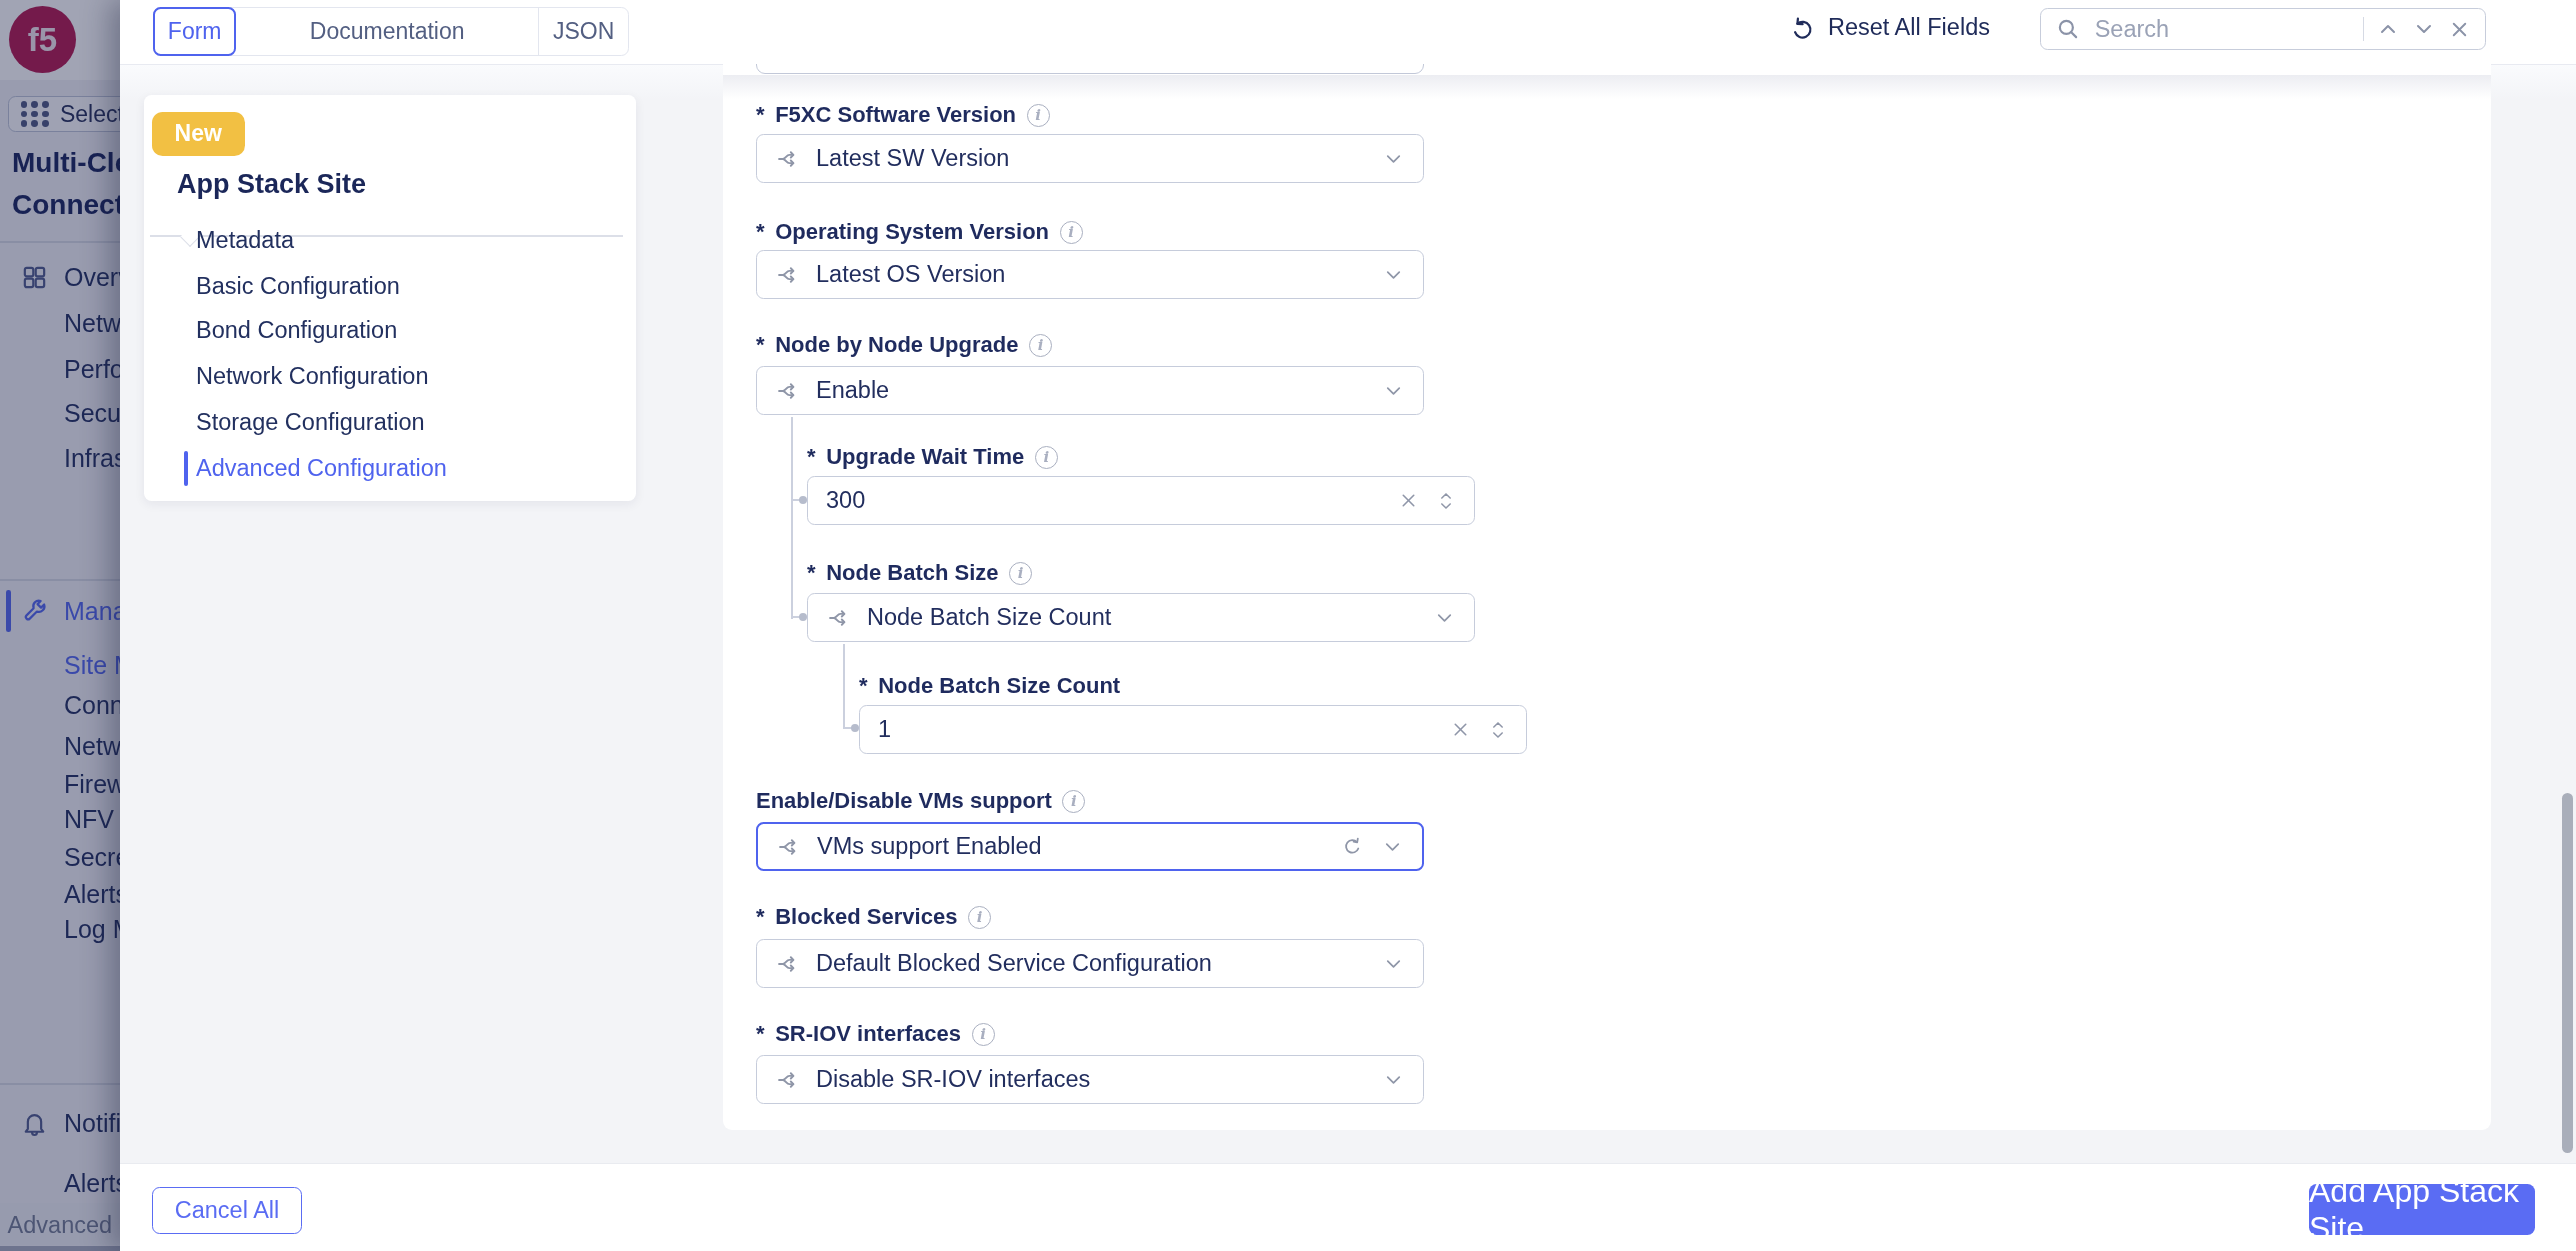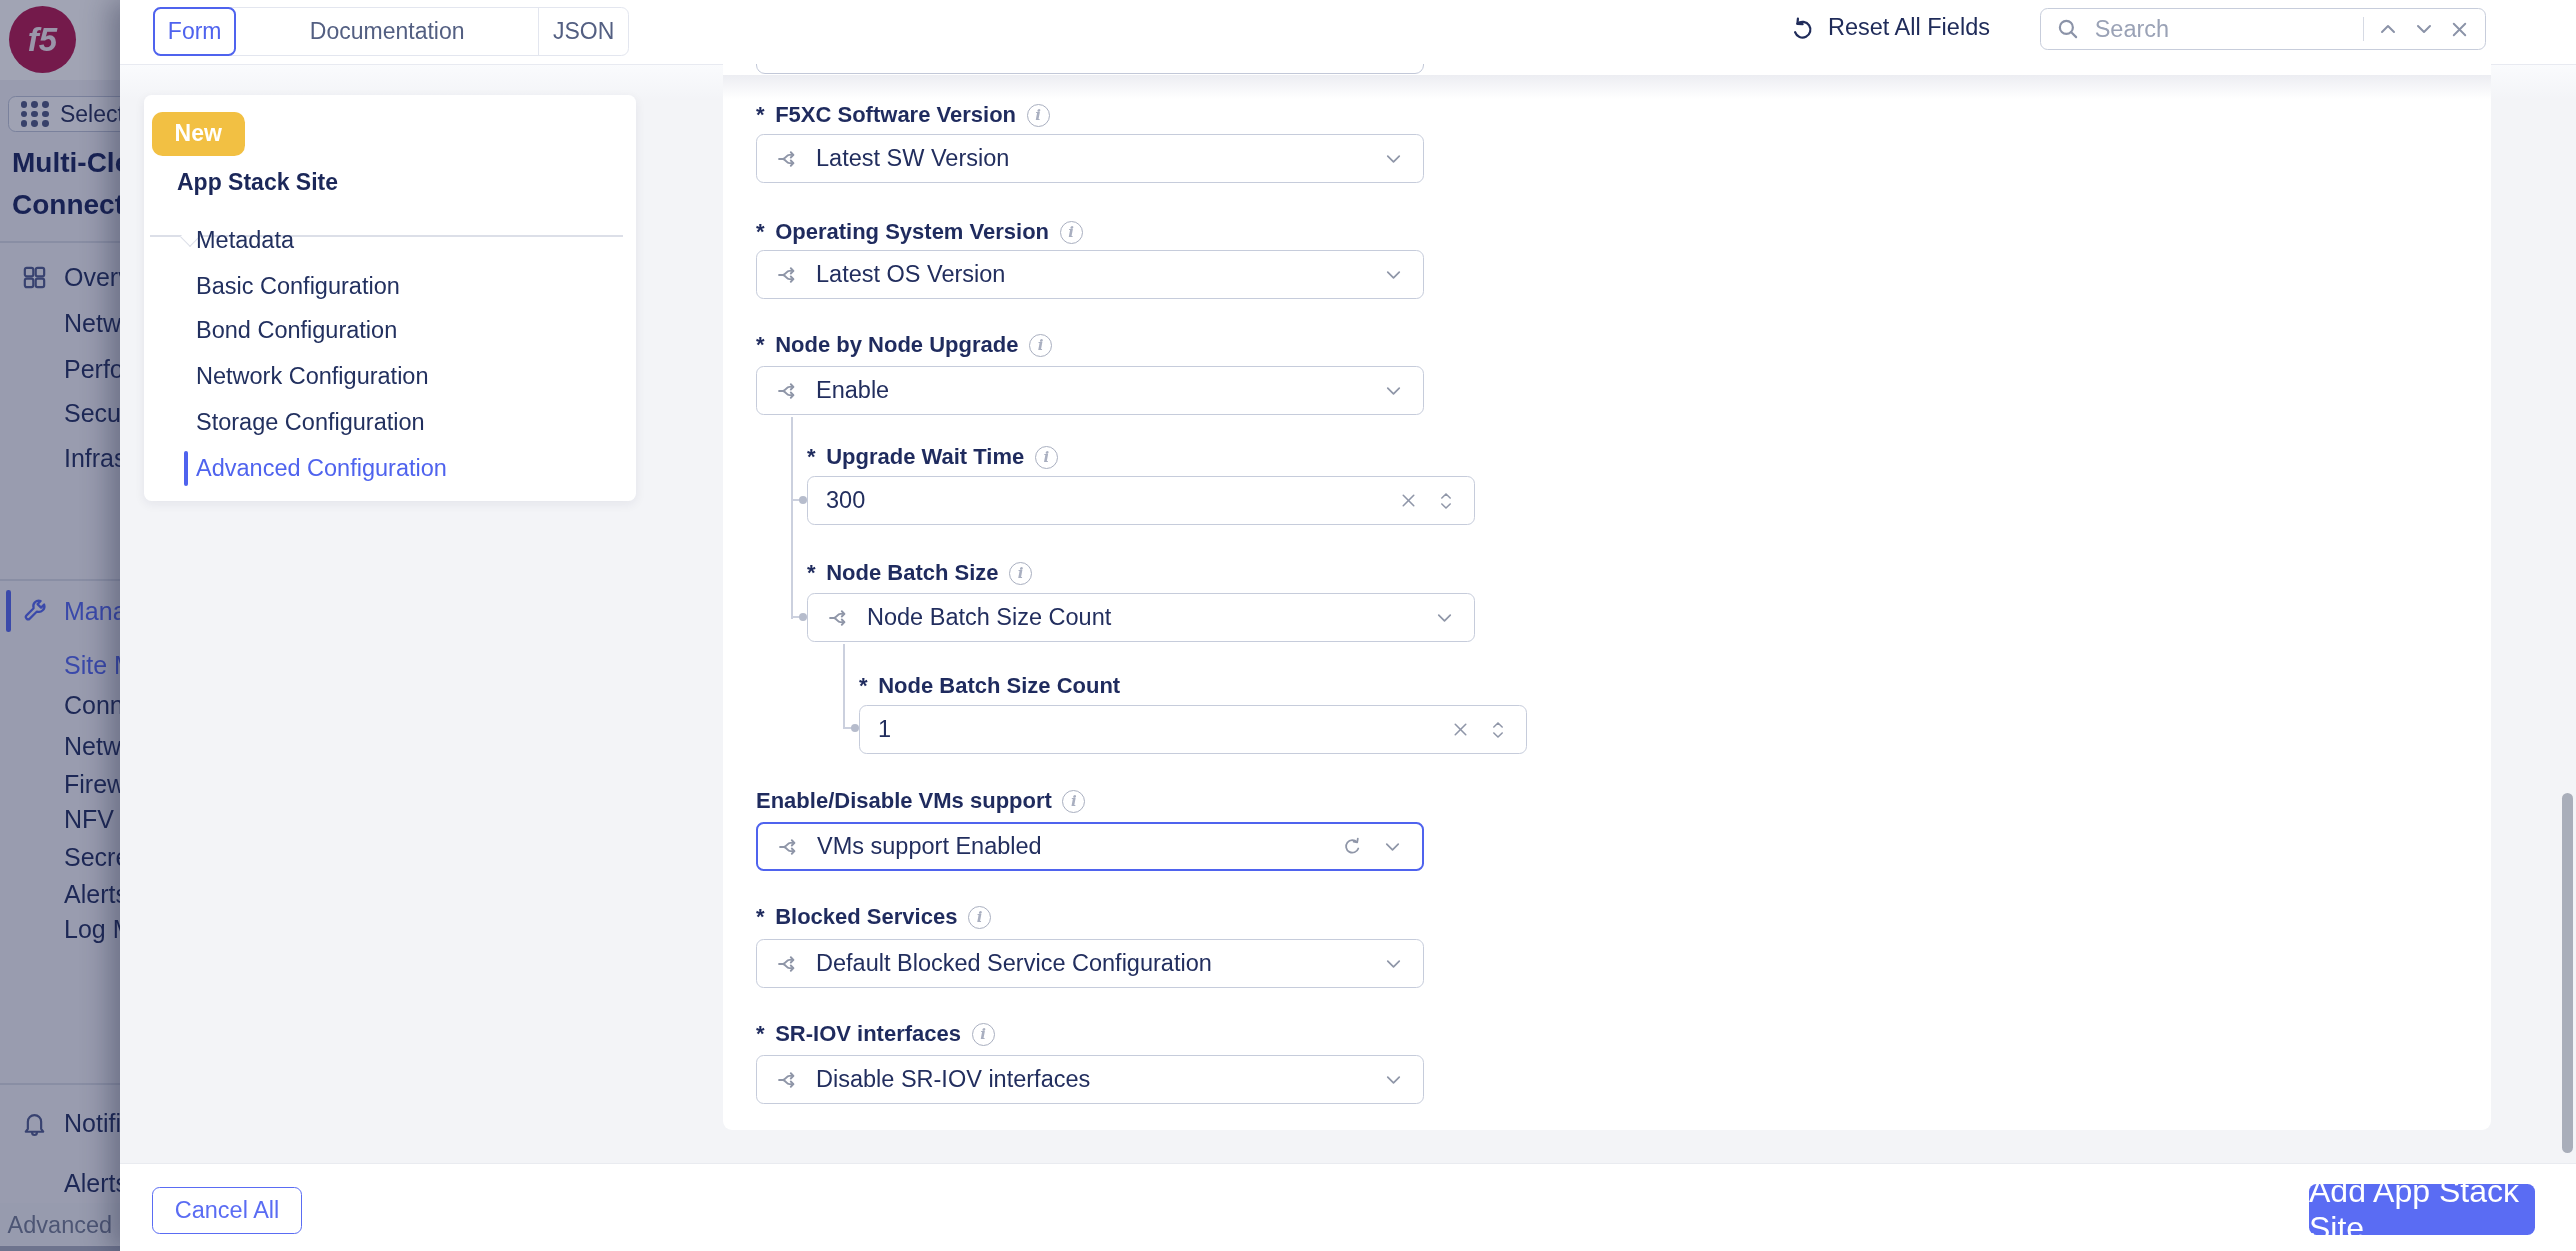--- a/index.html
+++ b/index.html
@@ -5,21 +5,21 @@
   html,body{margin:0;padding:0;background:#fff;}
   #app{position:relative;width:2576px;height:1252px;overflow:hidden;
        font-family:"Liberation Sans",sans-serif;color:#1f2b5e;}
   .abs{position:absolute;}
 
   
   .bg-strip{left:0;top:0;width:120px;height:1252px;overflow:hidden;background:#f1f2f6;}
   .bg-head{left:0;top:0;width:120px;height:80px;background:#ffffff;}
   .f5-logo{left:9px;top:6px;width:67px;height:67px;border-radius:50%;background:#b1124b;
            display:flex;align-items:center;justify-content:center;color:#f3e6ec;
-           font-style:italic;font-weight:700;font-size:33px;}
+           font-weight:700;font-size:33px;}
   .sel-btn{left:7.6px;top:96px;width:144px;height:36px;border:1.5px solid #bcc3d6;border-radius:7.6px;
            background:#fbfcfe;display:flex;align-items:center;gap:10.6px;padding-left:12px;box-sizing:border-box;
            font-size:23px;color:#222c58;}
   .dots9{display:grid;grid-template-columns:repeat(3,7.6px);grid-gap:3px;}
   .dots9 i{width:6.8px;height:6.8px;border-radius:50%;background:#4a5580;}
   .ws-title{left:12px;width:167px;font-weight:700;font-size:28px;color:#14205a;line-height:1.0;}
   .sb-div{left:0;width:120px;height:1.5px;background:#d6dae3;}
   .sb-row{left:0;width:182px;height:30px;display:flex;align-items:center;font-size:25px;color:#1d2a5e;}
   .sb-row .ic{position:absolute;left:20px;width:29px;height:29px;}
   .sb-row .lb{position:absolute;left:64px;white-space:nowrap;}
@@ -51,21 +51,21 @@
           display:flex;align-items:center;gap:12px;padding:0 13.7px;box-sizing:border-box;}
   .search input{border:none;outline:none;flex:1;font-size:23.5px;color:#222e5e;font-family:"Liberation Sans",sans-serif;min-width:0;background:transparent;}
   .search input::placeholder{color:#9aa2b6;}
   .vsep{width:1.5px;height:24px;background:#d6dae4;}
 
   
   .panel{left:144px;top:95px;width:486px;height:406px;background:#fff;border-radius:7.6px;
          box-shadow:0 3px 10.6px rgba(25,32,70,0.07);padding-left:6px;}
   .badge{left:7.6px;top:16.7px;height:44px;padding:0 23px;background:#f2c043;border-radius:10.6px;
          display:flex;align-items:center;color:#fff;font-weight:700;font-size:23px;}
-  .panel-title{left:33px;top:74px;font-weight:700;font-size:23px;color:#1b2759;}
+  .panel-title{left:33px;top:74px;font-weight:700;font-size:27px;color:#1b2759;}
   .panel-div{left:6px;top:140px;width:473px;height:1.5px;background:#dcdfe8;}
   .notch{left:39px;top:135px;width:13px;height:13px;background:#fff;transform:rotate(45deg);
          border-right:1.5px solid #dcdfe8;border-bottom:1.5px solid #dcdfe8;}
   .step{left:52px;width:410px;height:30px;display:flex;align-items:center;font-size:23.5px;color:#22305f;}
   .step.active{color:#4f63ee;}
   .step-bar{left:40px;width:3.8px;height:35px;border-radius:2.3px;background:#4f63ee;}
 
   
   .card{left:723px;top:64px;width:1768px;height:1066px;background:#fff;border-radius:0 0 9px 9px;overflow:hidden;}
   .sliver{position:absolute;left:33px;top:-23px;width:668px;height:33px;border:1.5px solid #c2c8d8;border-radius:9px;box-sizing:border-box;}

